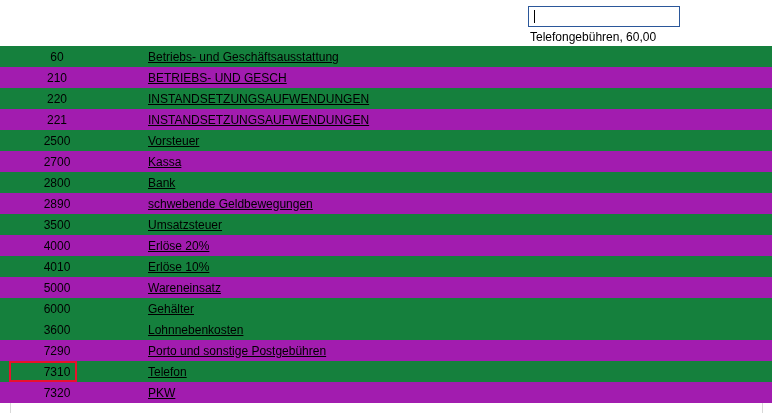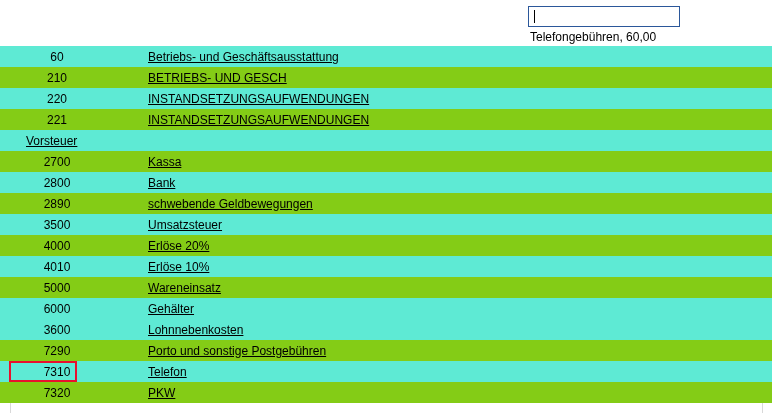--- a/index.html
+++ b/index.html
@@ -66,24 +66,24 @@
     border-collapse: collapse;
   }
   .row {
     position: relative;
     height: 21px;
     display: flex;
     align-items: center;
     box-sizing: border-box;
   }
   .row.odd {
-    background: #5eead4;
+    background: #15803d;
   }
   .row.even {
-    background: #84cc16;
+    background: #a21caf;
   }
   .cell-code {
     width: 122px;
     min-width: 122px;
     text-align: center;
     font-size: 12px;
     color: #000000;
     box-sizing: border-box;
     padding-right: 8px;
   }
@@ -152,20 +152,21 @@
     </div>
     <div class="row odd">
       <div class="cell-code">220</div>
       <div class="cell-name">INSTANDSETZUNGSAUFWENDUNGEN</div>
     </div>
     <div class="row even">
       <div class="cell-code">221</div>
       <div class="cell-name">INSTANDSETZUNGSAUFWENDUNGEN</div>
     </div>
     <div class="row odd">
+      <div class="cell-code">2500</div>
       <div class="cell-name">Vorsteuer</div>
     </div>
     <div class="row even">
       <div class="cell-code">2700</div>
       <div class="cell-name">Kassa</div>
     </div>
     <div class="row odd">
       <div class="cell-code">2800</div>
       <div class="cell-name">Bank</div>
     </div>

